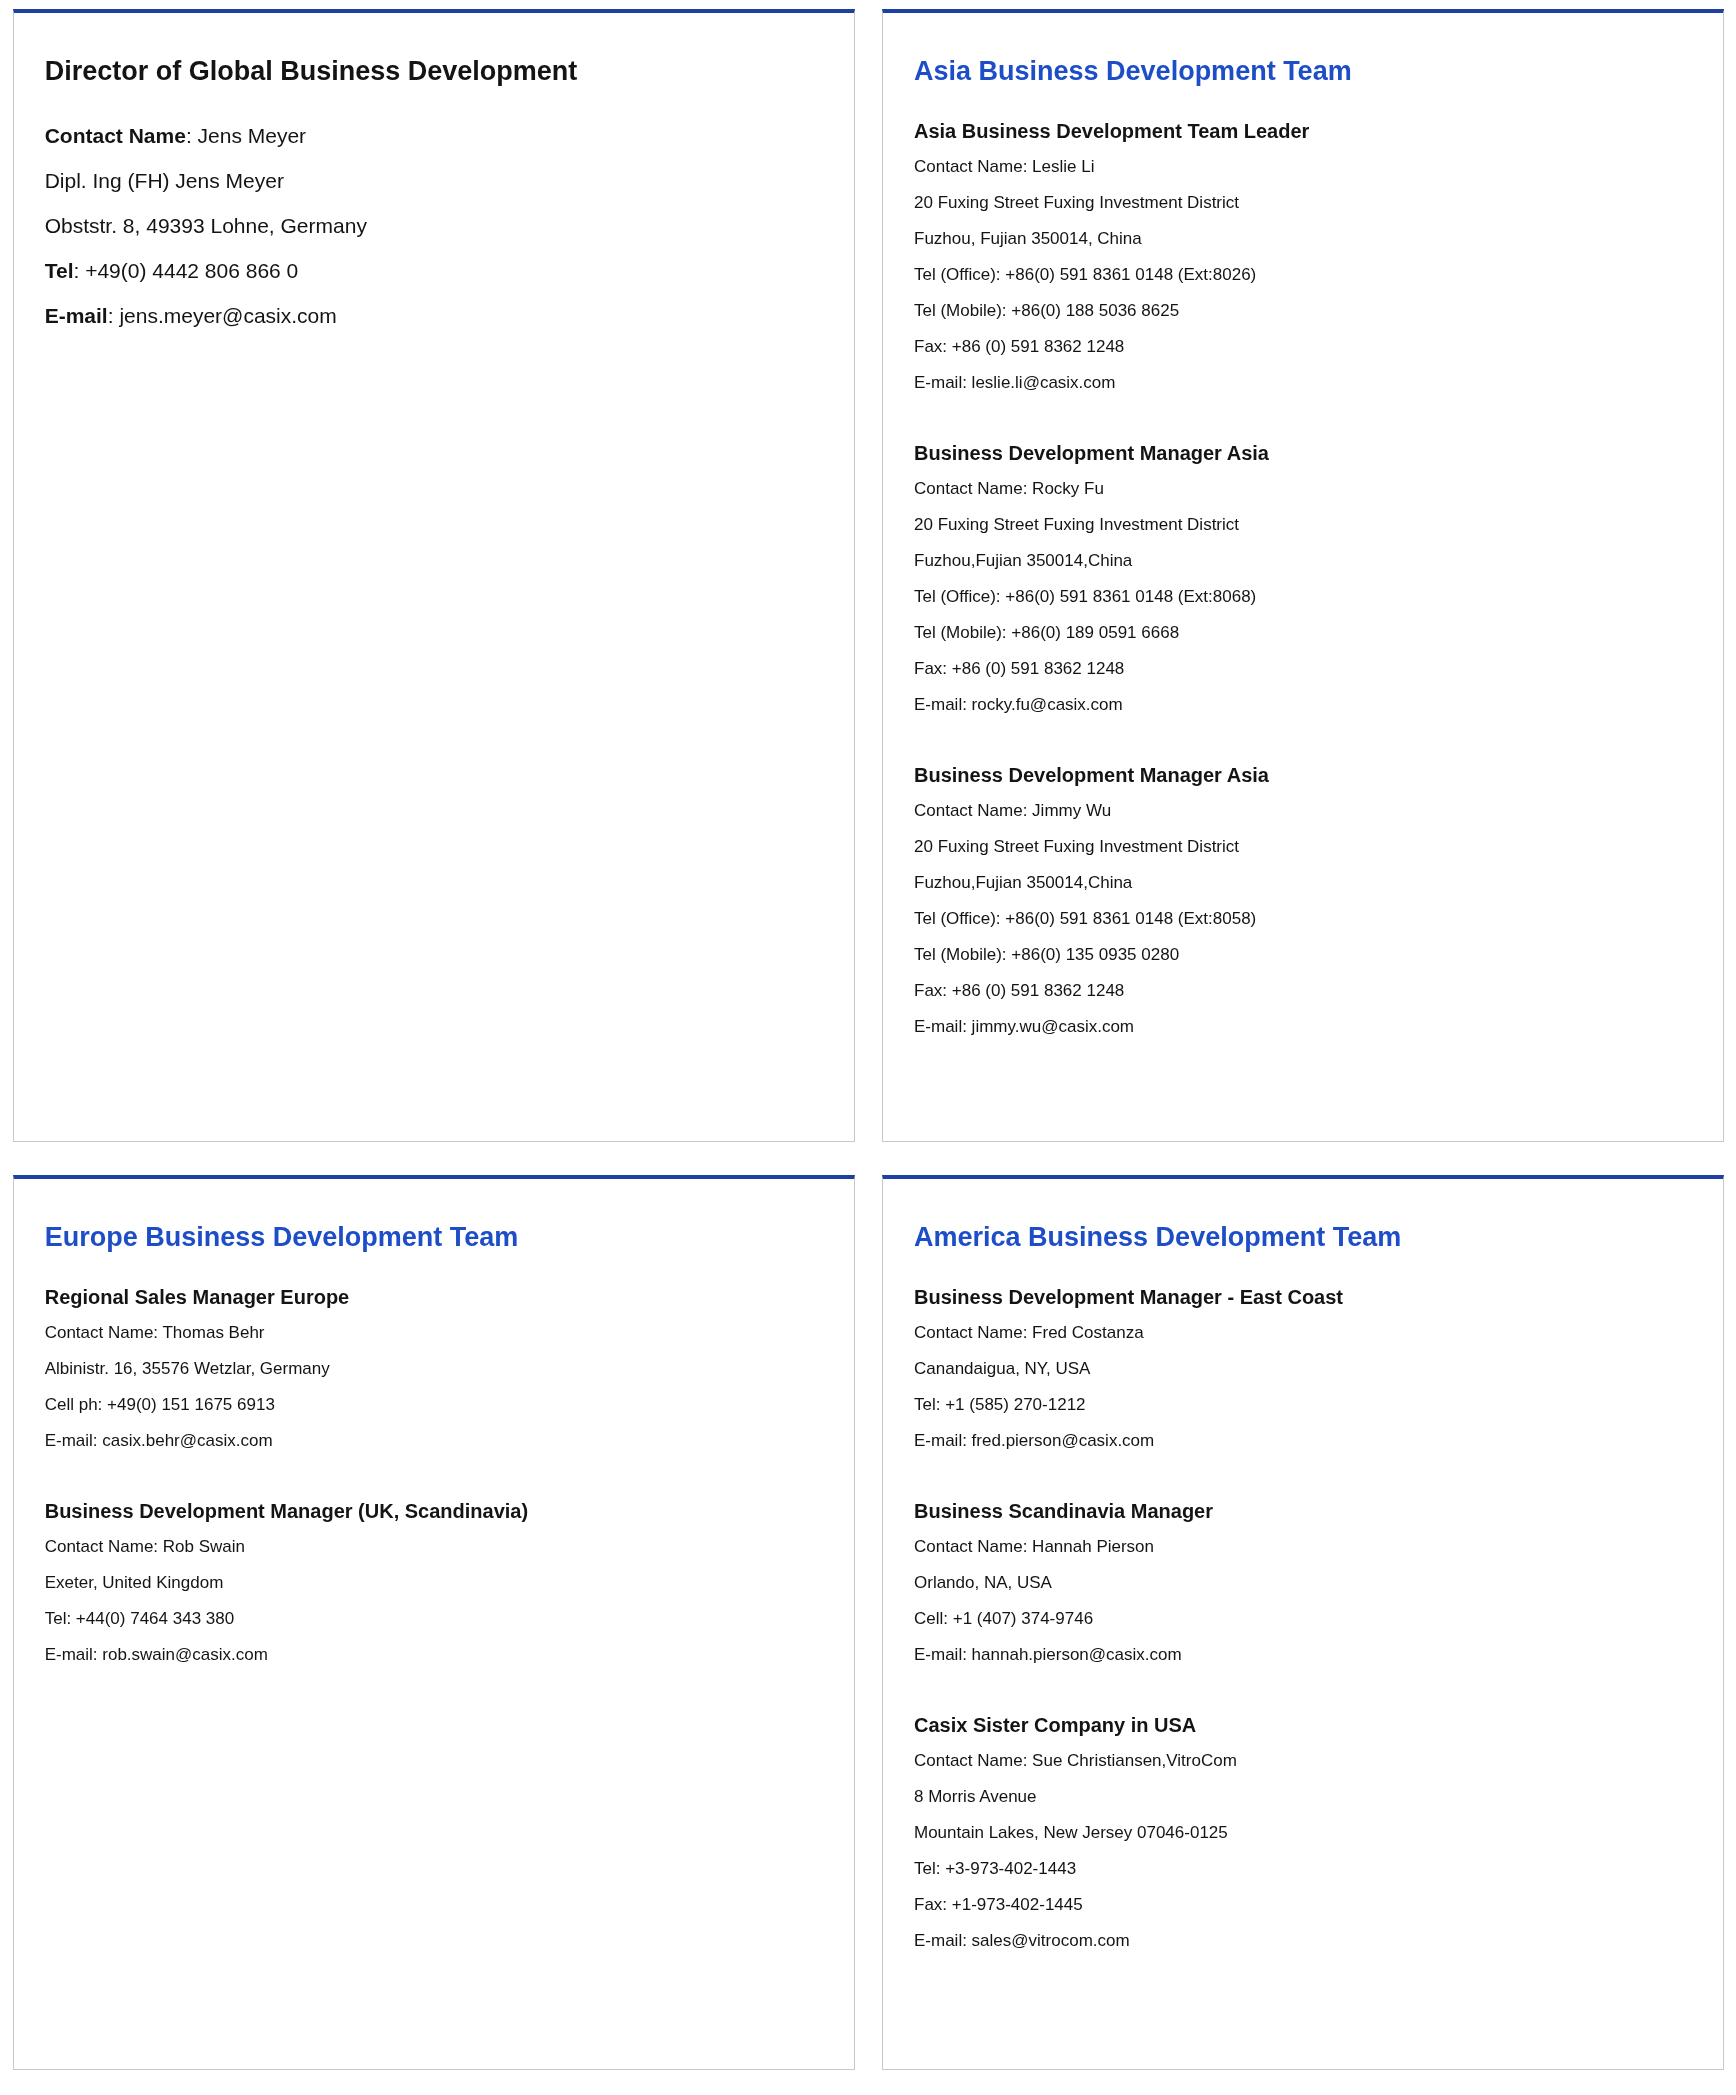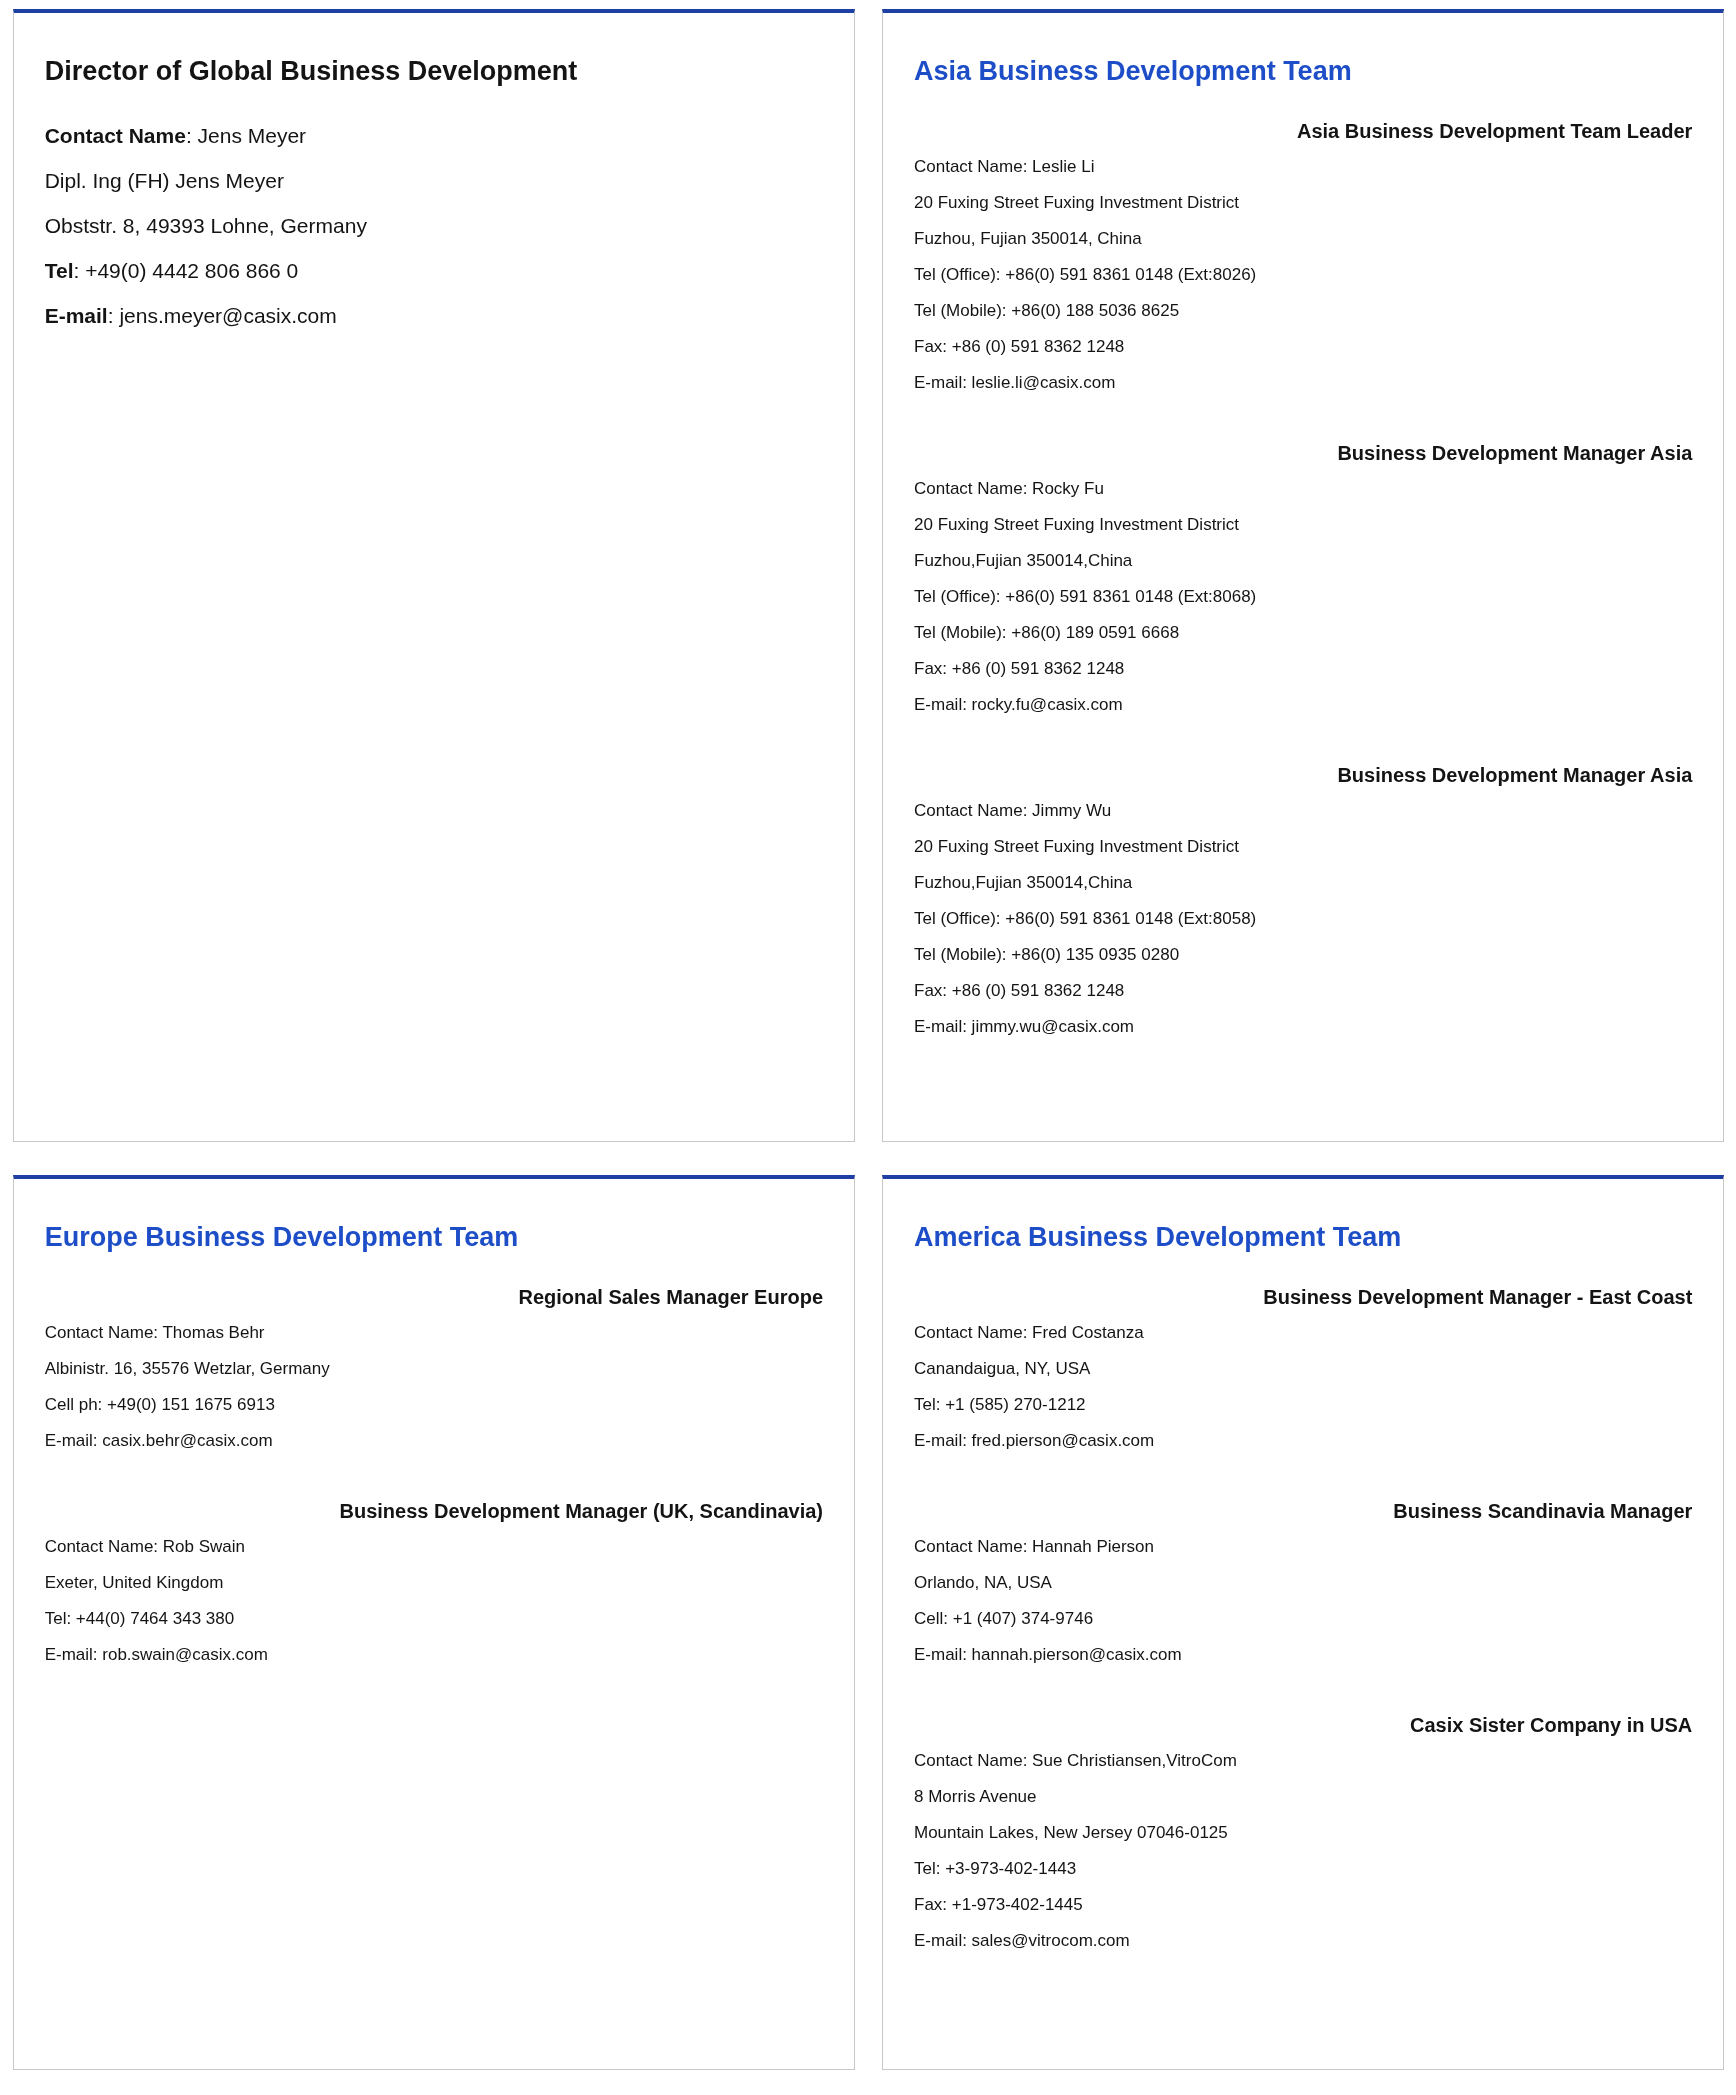--- a/index.html
+++ b/index.html
@@ -50,21 +50,20 @@
   }
   .director-line .lbl{font-weight:bold;}
   .section{margin:0;}
   .section + .section{margin-top:34px;}
   .section-heading{
     font-size:20px;
     font-weight:bold;
     line-height:36px;
     margin:0;
     white-space:nowrap;
-    text-align:right;
   }
   .contact-line{
     font-size:17px;
     line-height:36px;
     white-space:nowrap;
   }
 </style>
 </head>
 <body>
 

